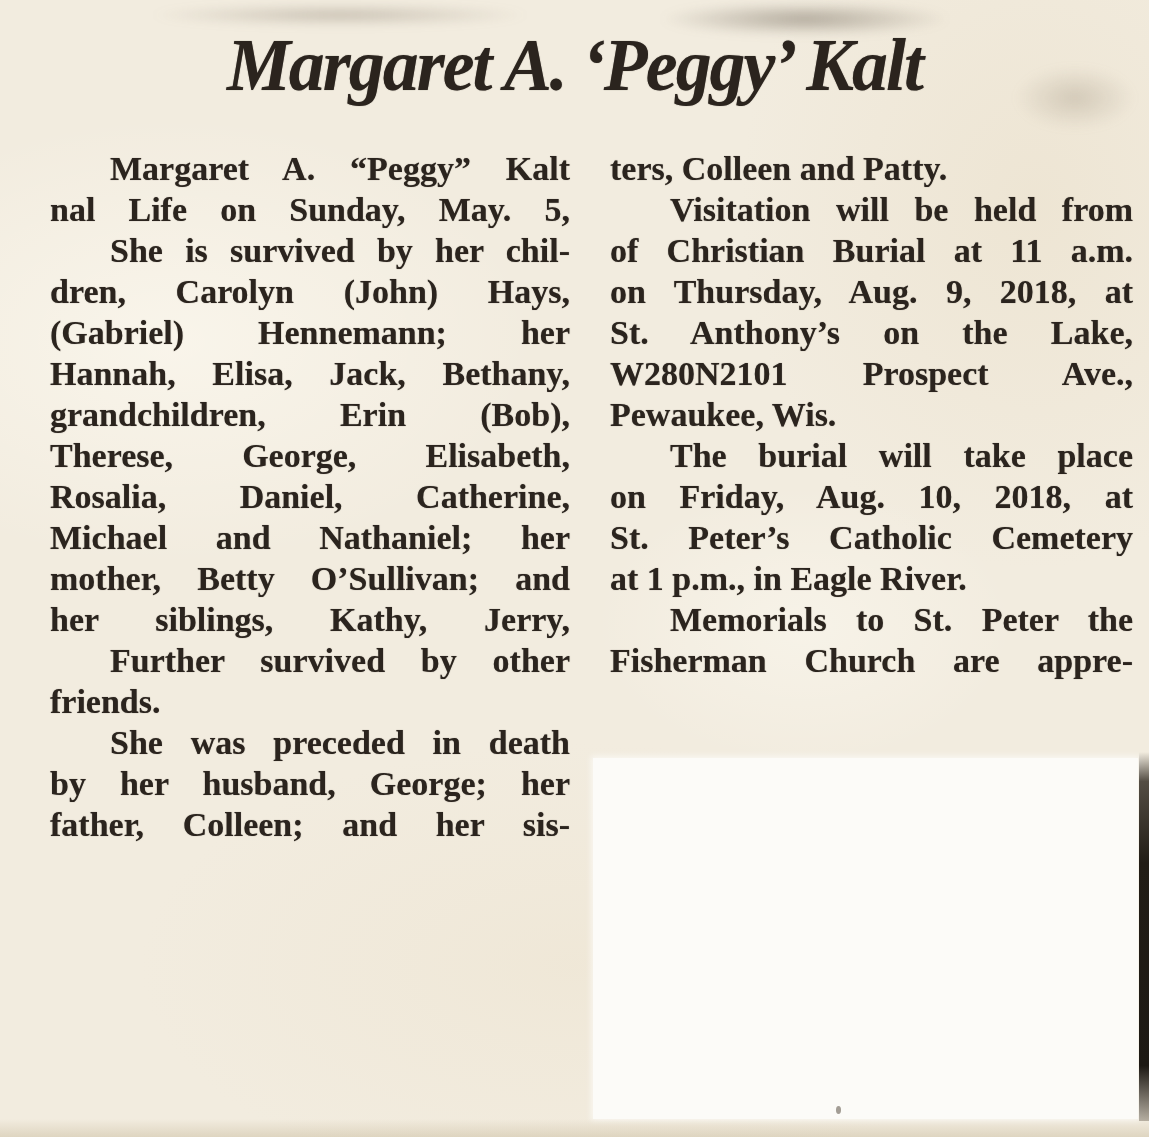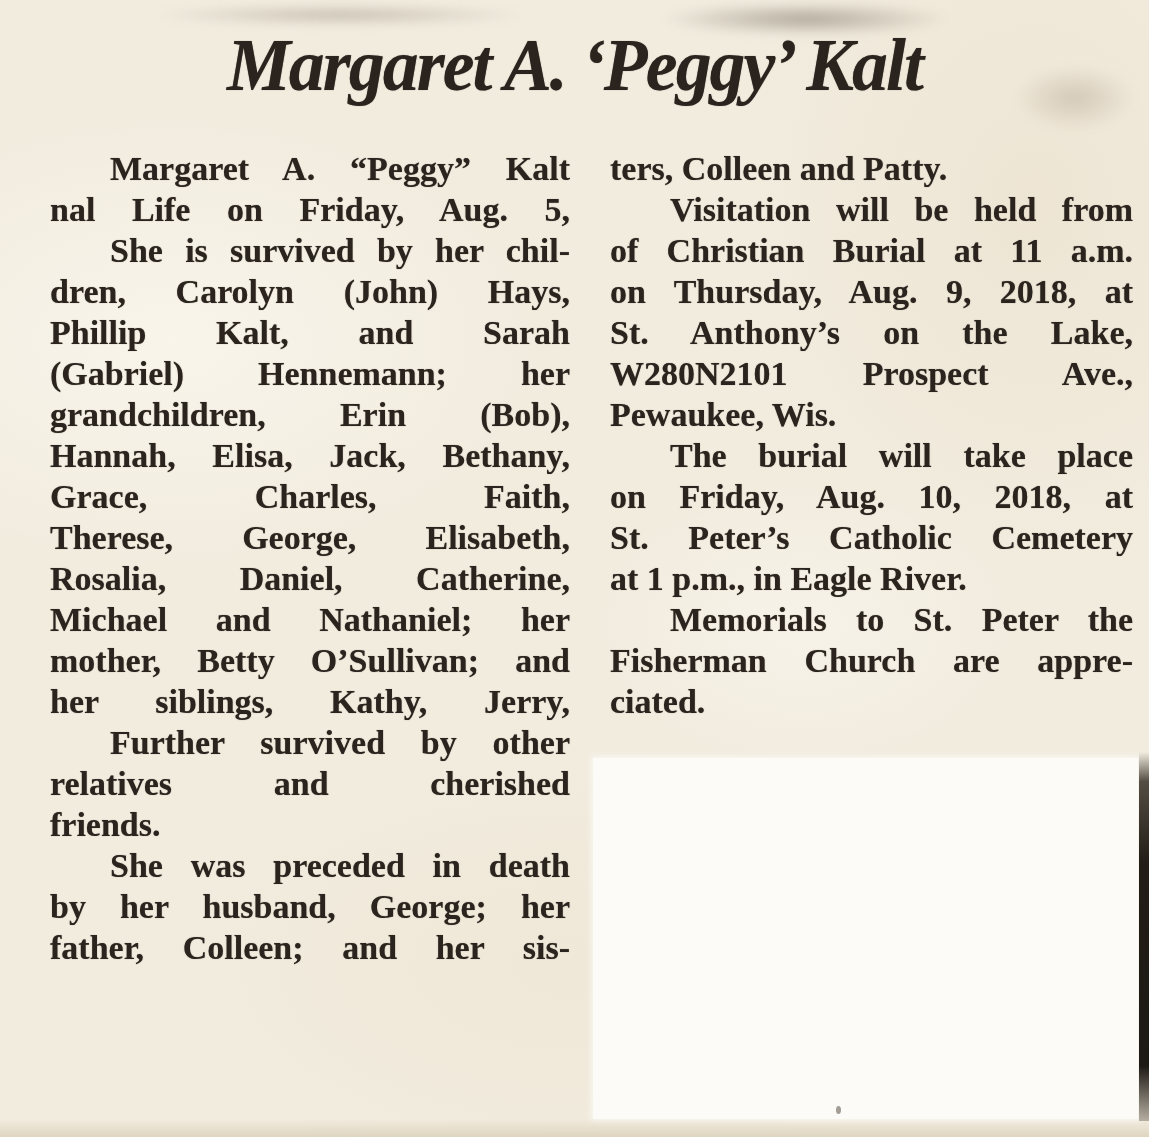--- a/index.html
+++ b/index.html
@@ -113,54 +113,50 @@
 
 <div class="smudge s1"></div>
 <div class="smudge s2"></div>
 <div class="smudge s3"></div>
 
 <h1 class="headline">Margaret A. ‘Peggy’ Kalt</h1>
 
 <div class="columns">
   <div class="col col-left">
       <div class="line indent just">Margaret A. “Peggy” Kalt</div>
-      <div class="line just">nal Life on Friday, Aug. 5,</div>
+      <div class="line just">nal Life on Sunday, May. 5,</div>
       <div class="line indent just">She is survived by her chil-</div>
       <div class="line just">dren, Carolyn (John) Hays,</div>
-      <div class="line just">Phillip Kalt, and Sarah</div>
       <div class="line just">(Gabriel) Hennemann; her</div>
+      <div class="line just">Hannah, Elisa, Jack, Bethany,</div>
       <div class="line just">grandchildren, Erin (Bob),</div>
-      <div class="line just">Hannah, Elisa, Jack, Bethany,</div>
-      <div class="line just">Grace, Charles, Faith,</div>
       <div class="line just">Therese, George, Elisabeth,</div>
       <div class="line just">Rosalia, Daniel, Catherine,</div>
       <div class="line just">Michael and Nathaniel; her</div>
       <div class="line just">mother, Betty O’Sullivan; and</div>
       <div class="line just">her siblings, Kathy, Jerry,</div>
       <div class="line indent just">Further survived by other</div>
-      <div class="line just">relatives and cherished</div>
       <div class="line">friends.</div>
       <div class="line indent just">She was preceded in death</div>
       <div class="line just">by her husband, George; her</div>
       <div class="line just">father, Colleen; and her sis-</div>
     </div>
   <div class="col col-right">
       <div class="line">ters, Colleen and Patty.</div>
       <div class="line indent just">Visitation will be held from</div>
       <div class="line just">of Christian Burial at 11 a.m.</div>
       <div class="line just">on Thursday, Aug. 9, 2018, at</div>
       <div class="line just">St. Anthony’s on the Lake,</div>
       <div class="line just">W280N2101 Prospect Ave.,</div>
       <div class="line">Pewaukee, Wis.</div>
       <div class="line indent just">The burial will take place</div>
       <div class="line just">on Friday, Aug. 10, 2018, at</div>
       <div class="line just">St. Peter’s Catholic Cemetery</div>
       <div class="line">at 1 p.m., in Eagle River.</div>
       <div class="line indent just">Memorials to St. Peter the</div>
       <div class="line just">Fisherman Church are appre-</div>
-      <div class="line">ciated.</div>
     </div>
 </div>
 
 <div class="white-patch"></div>
 <div class="edge-shadow"></div>
 <div class="bottom-band"></div>
 <div class="speck"></div>
 
 </body></html>

